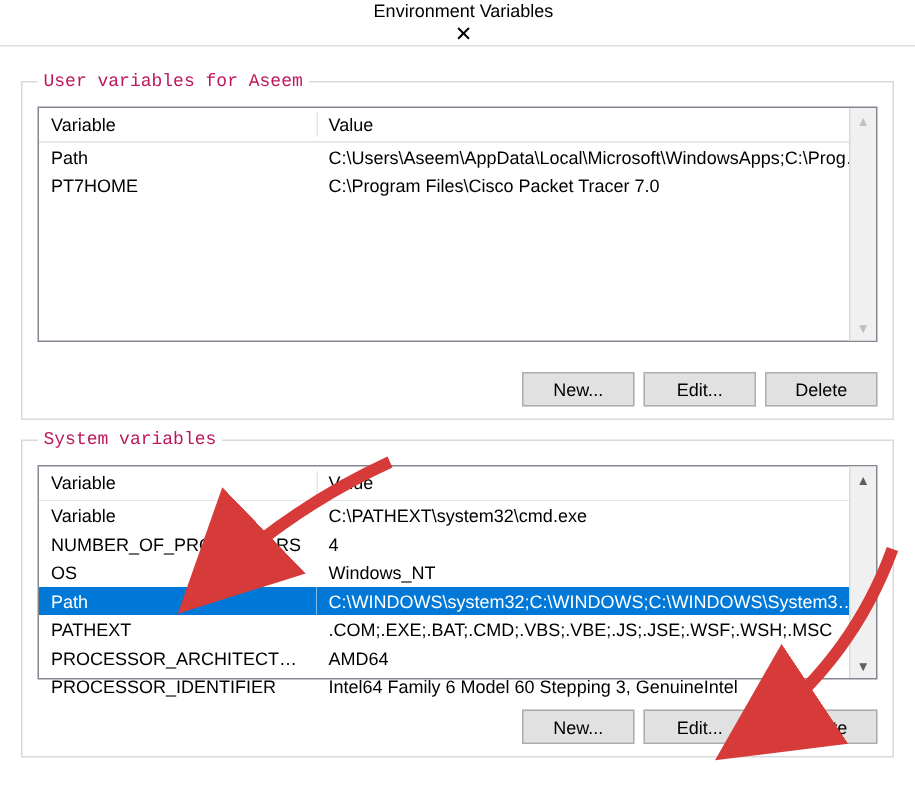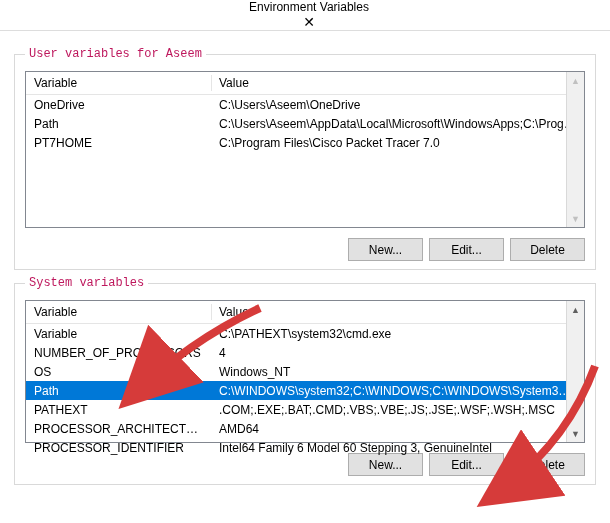--- a/index.html
+++ b/index.html
@@ -114,21 +114,21 @@
     flex: 1;
     margin: 0;
     background: #cdcdcd;
   }
   .scrollbar.inactive .thumb { background: #f0f0f0; }
   .scrollbar.inactive .arrow { color: #c0c0c0; }
   .btn-row {
     display: flex;
     justify-content: flex-end;
     gap: 6px;
-    margin-top: 10px;
+    margin-top: 20px;
   }
   button.win {
     width: 75px;
     height: 23px;
     font-family: inherit;
     font-size: 12px;
     background: #e1e1e1;
     border: 1px solid #adadad;
     cursor: pointer;
     padding: 0;
@@ -161,24 +161,20 @@
             <col class="value">
           </colgroup>
         <thead>
           <tr>
             <th>Variable</th>
             <th>Value</th>
           </tr>
         </thead>
         <tbody id="user-tbody">
             <tr>
-              <td>OneDrive</td>
-              <td>C:\Users\Aseem\OneDrive</td>
-            </tr>
-            <tr>
               <td>Path</td>
               <td>C:\Users\Aseem\AppData\Local\Microsoft\WindowsApps;C:\Progr...</td>
             </tr>
             <tr>
               <td>PT7HOME</td>
               <td>C:\Program Files\Cisco Packet Tracer 7.0</td>
             </tr>
           </tbody>
       </table>
       <div class="scrollbar inactive">

